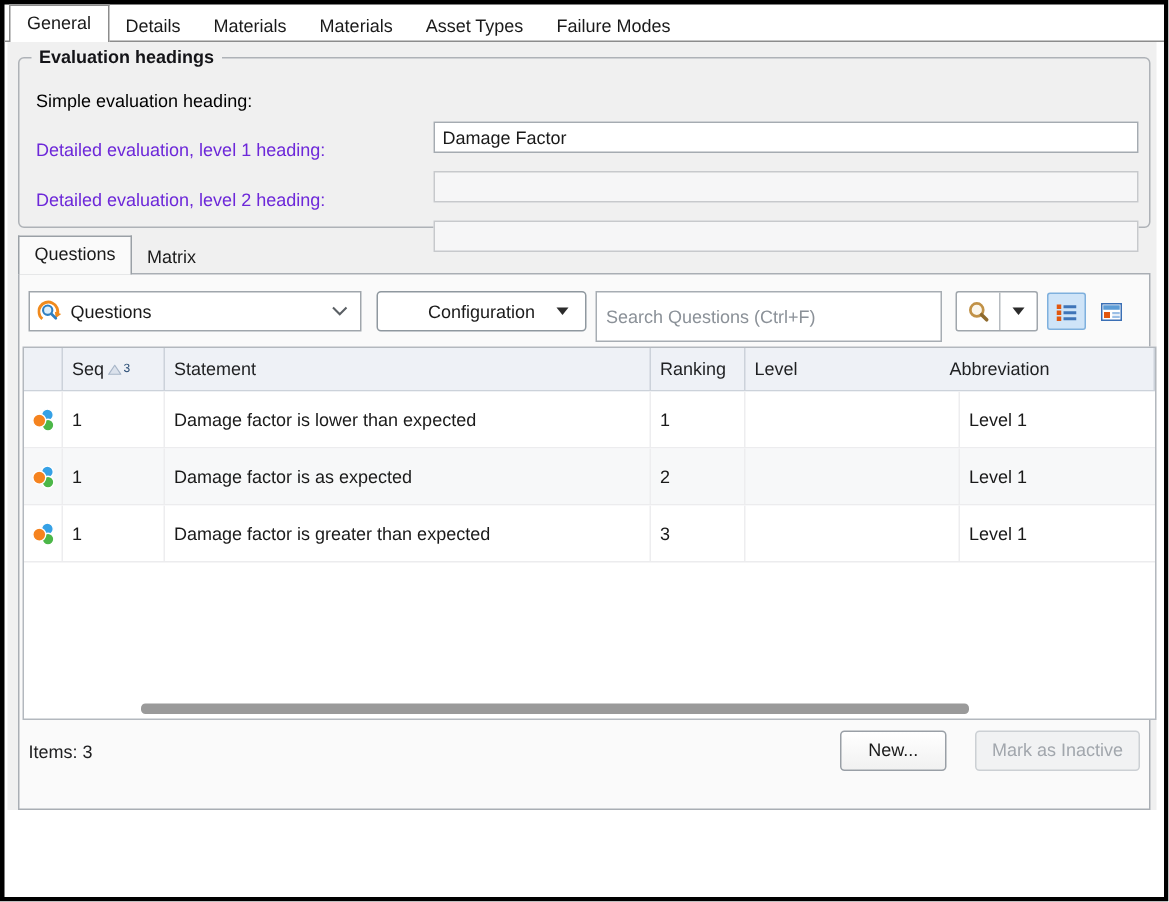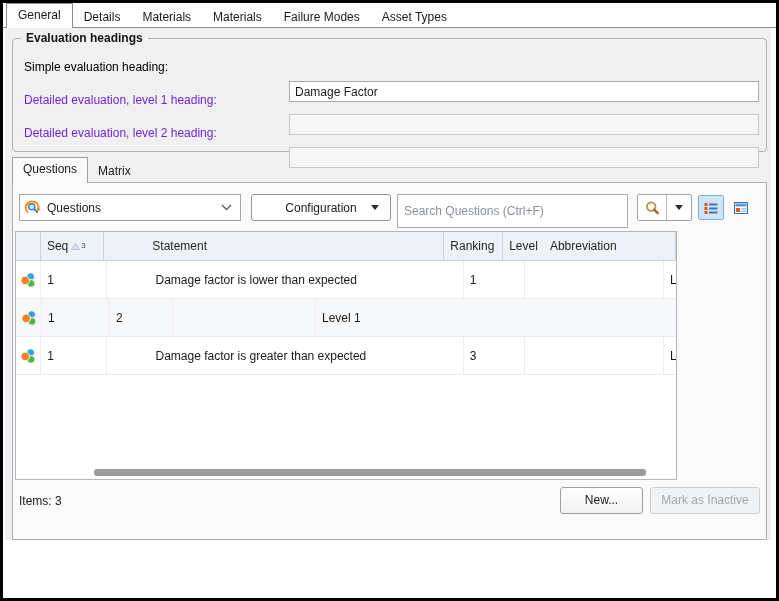--- a/index.html
+++ b/index.html
@@ -71,63 +71,63 @@
   .view-btn.selected { background:var(--selected_view_bg,#cfe4f8);
                        border:1px solid var(--selected_view_border,#7fb0dd); }
   .view-btn.plain { border:1px solid transparent; }
   .view-btn-1 { left:685px; }
   .view-btn-2 { left:715px; }
 
   .caret { width:0; height:0; border-left:4px solid transparent; border-right:4px solid transparent;
            border-top:5px solid #2b2b2b; }
 
   
-  .grid { position:absolute; left:2px; top:48px; width:662px; height:249px;
+  .grid { position:absolute; left:2px; top:48px; width:756px; height:249px;
           background:#fff; border:1px solid var(--grid_border,#b3b8be); overflow:hidden; }
   .grid-header { display:flex; height:29px; background:var(--header_bg,#eef1f6);
                  border-bottom:1px solid #ccd2da; font-size:12px; color:#1f2022; }
   .gh-cell { display:flex; align-items:center; padding:0 6px; border-right:1px solid #ccd2da; }
   .gh-cell.last { border-right:none; }
   .grid-row { display:flex; height:38px; border-bottom:1px solid #ececee;
               font-size:12px; color:#1a1a1a; background:#fff; }
   .grid-row.alt { background:#f7f8f9; }
   .gr-cell { display:flex; align-items:center; padding:0 6px; border-right:1px solid #ededef;
              overflow:hidden; white-space:nowrap; }
   .gr-cell.icon-cell { justify-content:center; padding:0; }
   .gr-cell.last { border-right:none; }
-  .c0 { width:26px; } .c1 { width:68px; } .c2 { width:324px;margin-left:42px; }
+  .c0 { width:26px; } .c1 { width:68px; } .c2 { width:324px; }
   .c3 { width:63px; } .c4 { width:143px; } .c5 { flex:1; }
 
   .sort-wrap { display:flex; align-items:flex-end; margin-left:3px; gap:1px; }
   .sort-order { font-size:8px; color:#2a4d75; line-height:8px; }
 
   .hscroll-thumb { position:absolute; left:78px; bottom:3px; width:552px; height:7px;
                    background:#9a9a9a; border-radius:3px; }
 
   
   .items-label { position:absolute; left:6px; top:311px; font-size:12px; color:#202022; }
   .footer-btn { position:absolute; top:304px; height:27px; font-size:12px; border-radius:3px;
                 text-align:center; line-height:25px; }
-  .new-btn { left:547px; width:83px; background:linear-gradient(#ffffff,#f1f1f1);
+  .new-btn { left:547px; width:71px; background:linear-gradient(#ffffff,#f1f1f1);
              border:1px solid #999fa6; color:#1a1a1a; }
   .inactive-btn { left:637px; width:110px; background:#f1f2f3; border:1px solid #ccd0d4;
                   color:var(--disabled_text,#a2a7ad); }
 </style>
 </head>
 <body>
 
 <div class="window">
 
   <div class="main-tabstrip">
     <div class="tab selected">General</div>
     <div class="tab">Details</div>
     <div class="tab">Materials</div>
     <div class="tab">Materials</div>
+    <div class="tab">Asset Types</div>
     <div class="tab">Failure Modes</div>
-    <div class="tab">Asset Types</div>
   </div>
   <div class="strip-line"></div>
 
   <div class="panel">
 
     <div class="groupbox">
       <div class="groupbox-title">Evaluation headings</div>
 
       <div class="field-label" style="top:21px;">Simple evaluation heading:</div>
       <input class="textbox" style="top: 18px;" type="text" value="Damage Factor">
@@ -245,20 +245,21 @@
 
         <div class="grid-row alt">
           <div class="gr-cell c0 icon-cell">
             <svg width="16" height="16" viewBox="0 0 16 16">
               <circle cx="10.6" cy="4.6" r="3.9" fill="#36a1e6" stroke="#ffffff" stroke-width="0.9"></circle>
               <circle cx="11" cy="11.4" r="3.9" fill="#4cb748" stroke="#ffffff" stroke-width="0.9"></circle>
               <circle cx="5.2" cy="8.4" r="4.3" fill="#f5831f" stroke="#ffffff" stroke-width="0.9"></circle>
             </svg>
           </div>
           <div class="gr-cell c1">1</div>
+          <div class="gr-cell c2">Damage factor is as expected</div>
           <div class="gr-cell c3">2</div>
           <div class="gr-cell c4"></div>
           <div class="gr-cell c5 last">Level 1</div>
         </div>
 
         <div class="grid-row">
           <div class="gr-cell c0 icon-cell">
             <svg width="16" height="16" viewBox="0 0 16 16">
               <circle cx="10.6" cy="4.6" r="3.9" fill="#36a1e6" stroke="#ffffff" stroke-width="0.9"></circle>
               <circle cx="11" cy="11.4" r="3.9" fill="#4cb748" stroke="#ffffff" stroke-width="0.9"></circle>

